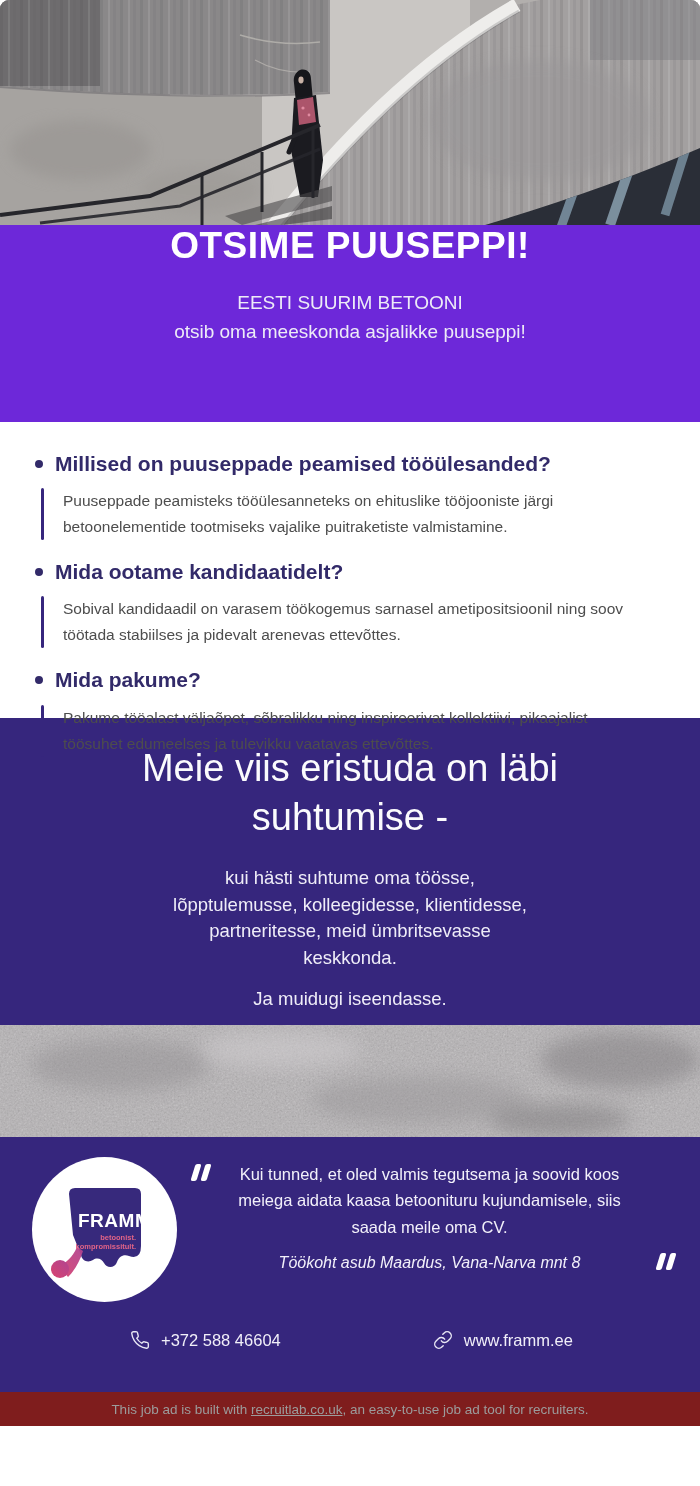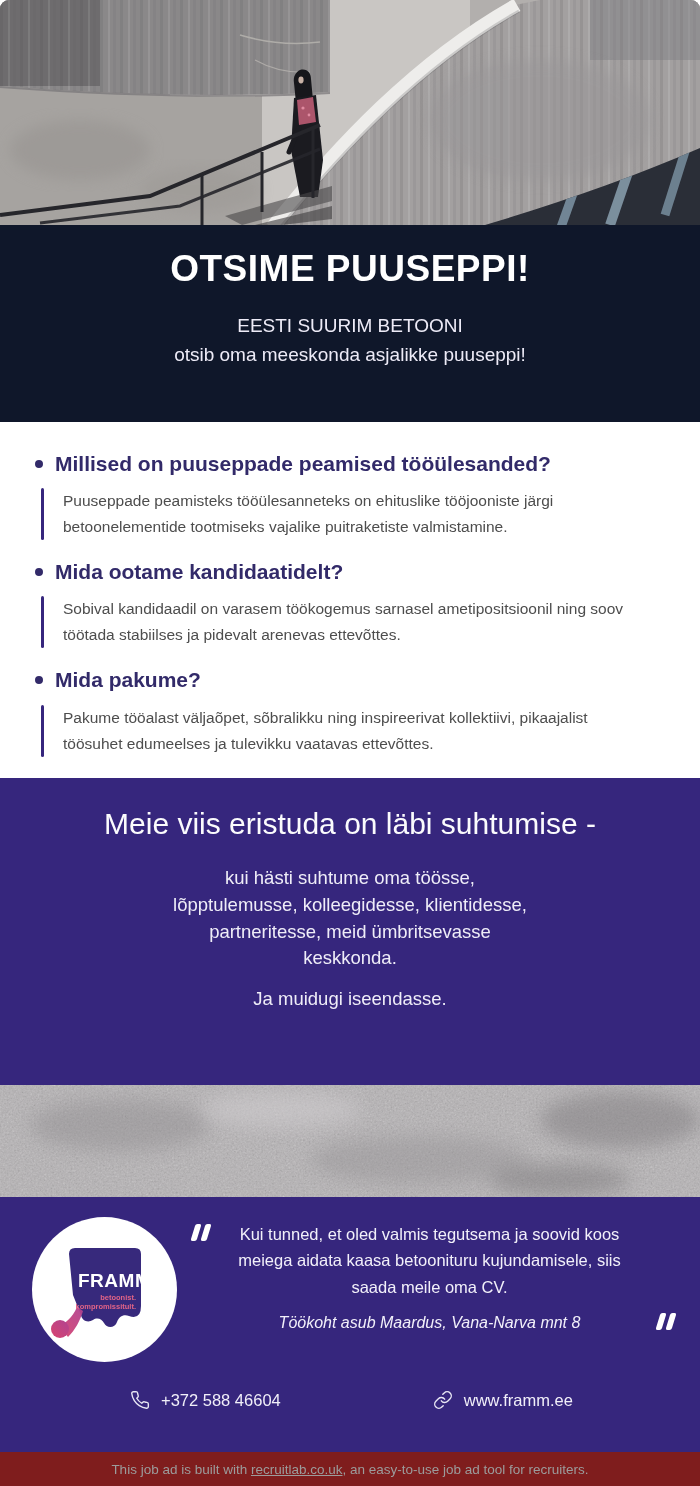--- a/index.html
+++ b/index.html
@@ -5,38 +5,38 @@
   * { box-sizing: border-box; }
   html, body { margin: 0; padding: 0; background: #fff; }
   body { width: 700px; font-family: "Liberation Sans", sans-serif; }
   .page { width: 700px; height: 1486px; overflow: hidden; background: #fff; }
 
   
   .hero { height: 225px; position: relative; overflow: hidden; border-radius: 9px 9px 0 0; background: #b0adab; }
   .hero svg { display: block; width: 100%; height: 100%; }
 
   
-  .banner { height: 197px; background: #0f172a; color: #fff; text-align: center; padding-top: 23px; }
+  .banner { height: 197px; background: #6d28d9; color: #fff; text-align: center; }
   .banner h1 { margin: 0 0 21px; font-size: 37px; font-weight: 800; letter-spacing: .5px; color: #ffffff; }
   .banner .sub-line { display: block; font-size: 19px; font-weight: 300; line-height: 1.55; color: #edebf7; text-align: center; }
   .banner .sub-line.lower { text-transform: none; }
 
   
-  .qa { height: 356px; background: #fff; padding: 30px 35px 0 35px; }
+  .qa { height: 296px; background: #fff; padding: 30px 35px 0 35px; }
   .qa-item + .qa-item { margin-top: 20px; }
   .qa-head { display: flex; align-items: center; gap: 12px; }
   .bullet { width: 8px; height: 8px; border: 4px solid #322a69; border-radius: 50%; flex: none; }
   .qa-q { font-size: 21px; font-weight: 700; color: #322a69; line-height: 1.15; }
   .qa-body { display: flex; margin-top: 12px; margin-left: 6px; }
   .qa-bar { width: 3px; background: #36267d; border-radius: 2px; flex: none; }
   .qa-a { font-size: 15.5px; color: #4d4d4d; line-height: 1.68; padding-left: 19px; padding-right: 14px; }
 
   
   .values { height: 307px; background: #36267d; color: #fff; text-align: center; padding-top: 26px; }
-  .values h2 { margin: 0 auto 22px; max-width: 520px; font-size: 30px; font-weight: 300; line-height: 1.3; color: #fbfbfd; }
+  .values h2 { margin: 0 auto 22px; max-width: 520px; font-size: 38px; font-weight: 300; line-height: 1.3; color: #fbfbfd; }
   .values .vline { display: block; font-size: 18.5px; font-weight: 300; line-height: 1.45; color: #efedf8; }
   .values .closing { margin-top: 16px; font-size: 18.5px; font-weight: 300; color: #efedf8; }
 
   
   .strip { height: 112px; overflow: hidden; }
   .strip svg { display: block; width: 100%; height: 100%; }
 
   
   .footer { height: 255px; background: #36267d; color: #fff; padding: 20px 32px 0 32px; }
   .footer-top { display: flex; }

